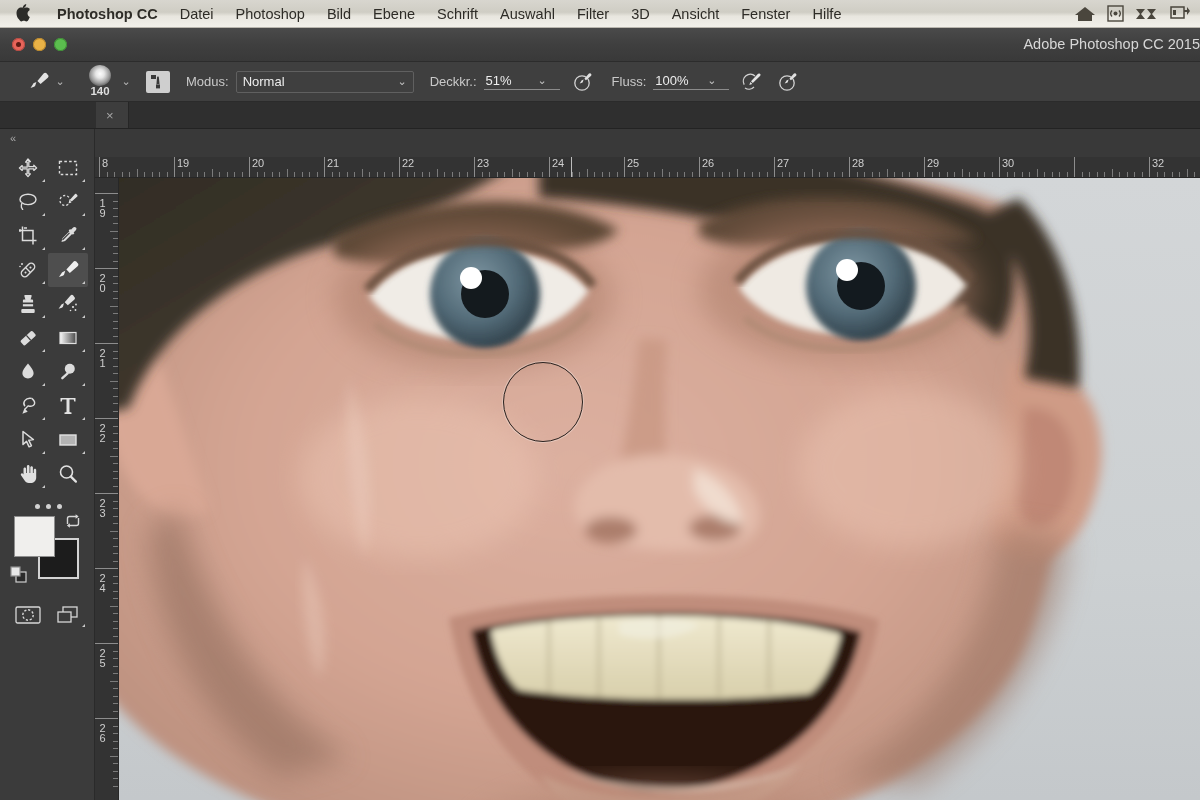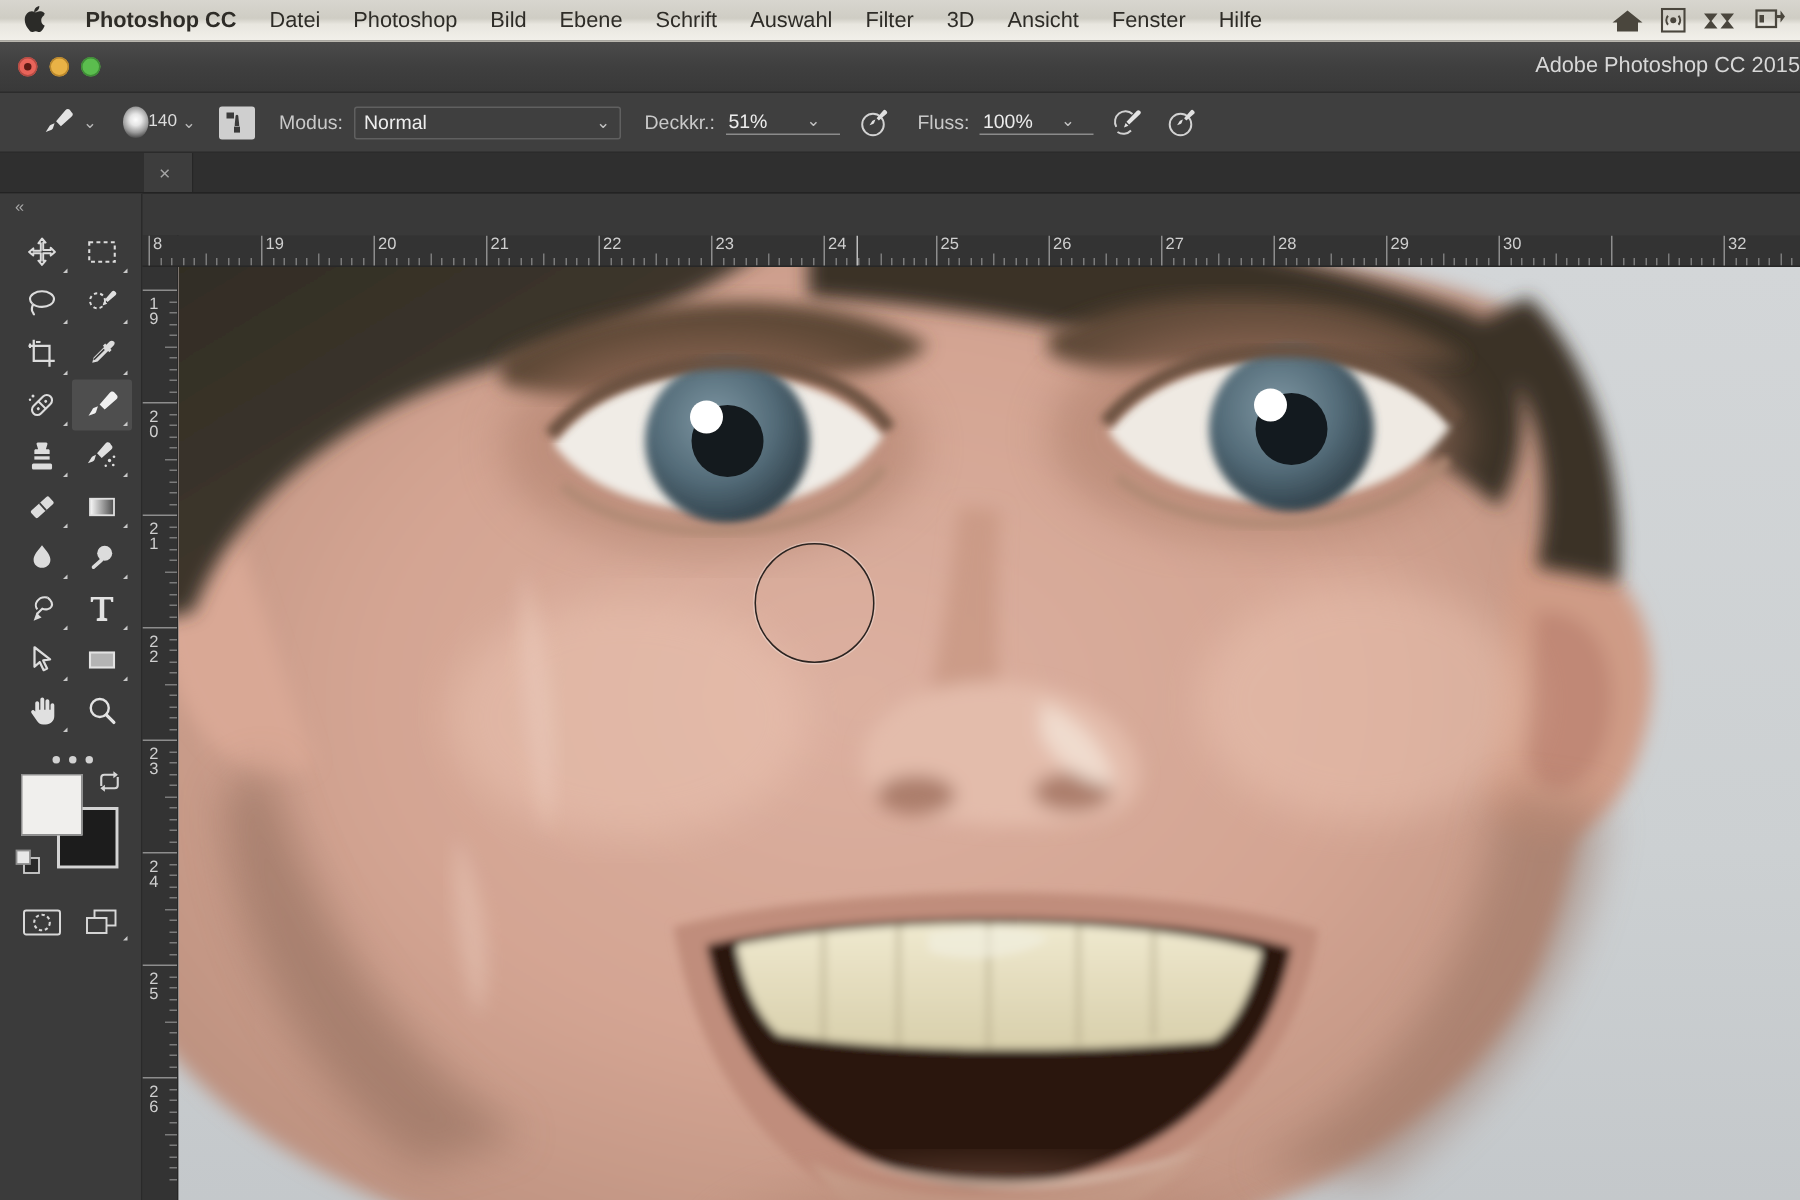--- a/index.html
+++ b/index.html
@@ -37,21 +37,21 @@
     font-size:14.5px; color:#d7d7d7; }
 
   
   #optbar{ position:relative; height:40px; width:100%;
     background:#3f3f3f; border-bottom:1px solid #2b2b2b;
     display:flex; align-items:center; padding-left:26px; gap:0; }
   .ob-item{ display:flex; align-items:center; }
   .caret{ width:16px; text-align:center; color:#b6b6b6; font-size:11px; cursor:default; }
   .toolglyph{ width:26px; height:26px; display:flex; align-items:center; justify-content:center; }
   .brushprev{ position:relative; width:36px; height:34px; margin-left:14px;
-    display:flex; flex-direction:row; align-items:center; justify-content:flex-start; }
+    display:flex; flex-direction:column; align-items:center; justify-content:flex-start;font-weight:bold; }
   .brushdot{ width:22px; height:21px; border-radius:50%;
     background:radial-gradient(circle at 50% 42%, #fdfdfd 0%, #e6e6e6 26%, #9a9a9a 58%, #4a4a4a 82%, #3f3f3f 100%); }
   .brushnum{ font-size:11.5px; color:#dedede; line-height:12px; margin-top:-1px; }
   .presetbtn{ width:24px; height:22px; margin-left:12px; border-radius:2px;
     background:#cfcfcf; display:flex; align-items:center; justify-content:center; }
   .oblabel{ font-size:13px; color:#c9c9c9; margin-left:16px; margin-right:7px; white-space:nowrap; }
   .select{ height:22px; background:#3f3f3f; border:1px solid #606060; border-radius:2px;
     display:flex; align-items:center; padding:0 6px; min-width:178px; }
   .select .val{ font-size:13px; color:#ededed; flex:1; }
   .select .cv{ color:#c2c2c2; font-size:11px; margin-left:6px; }

